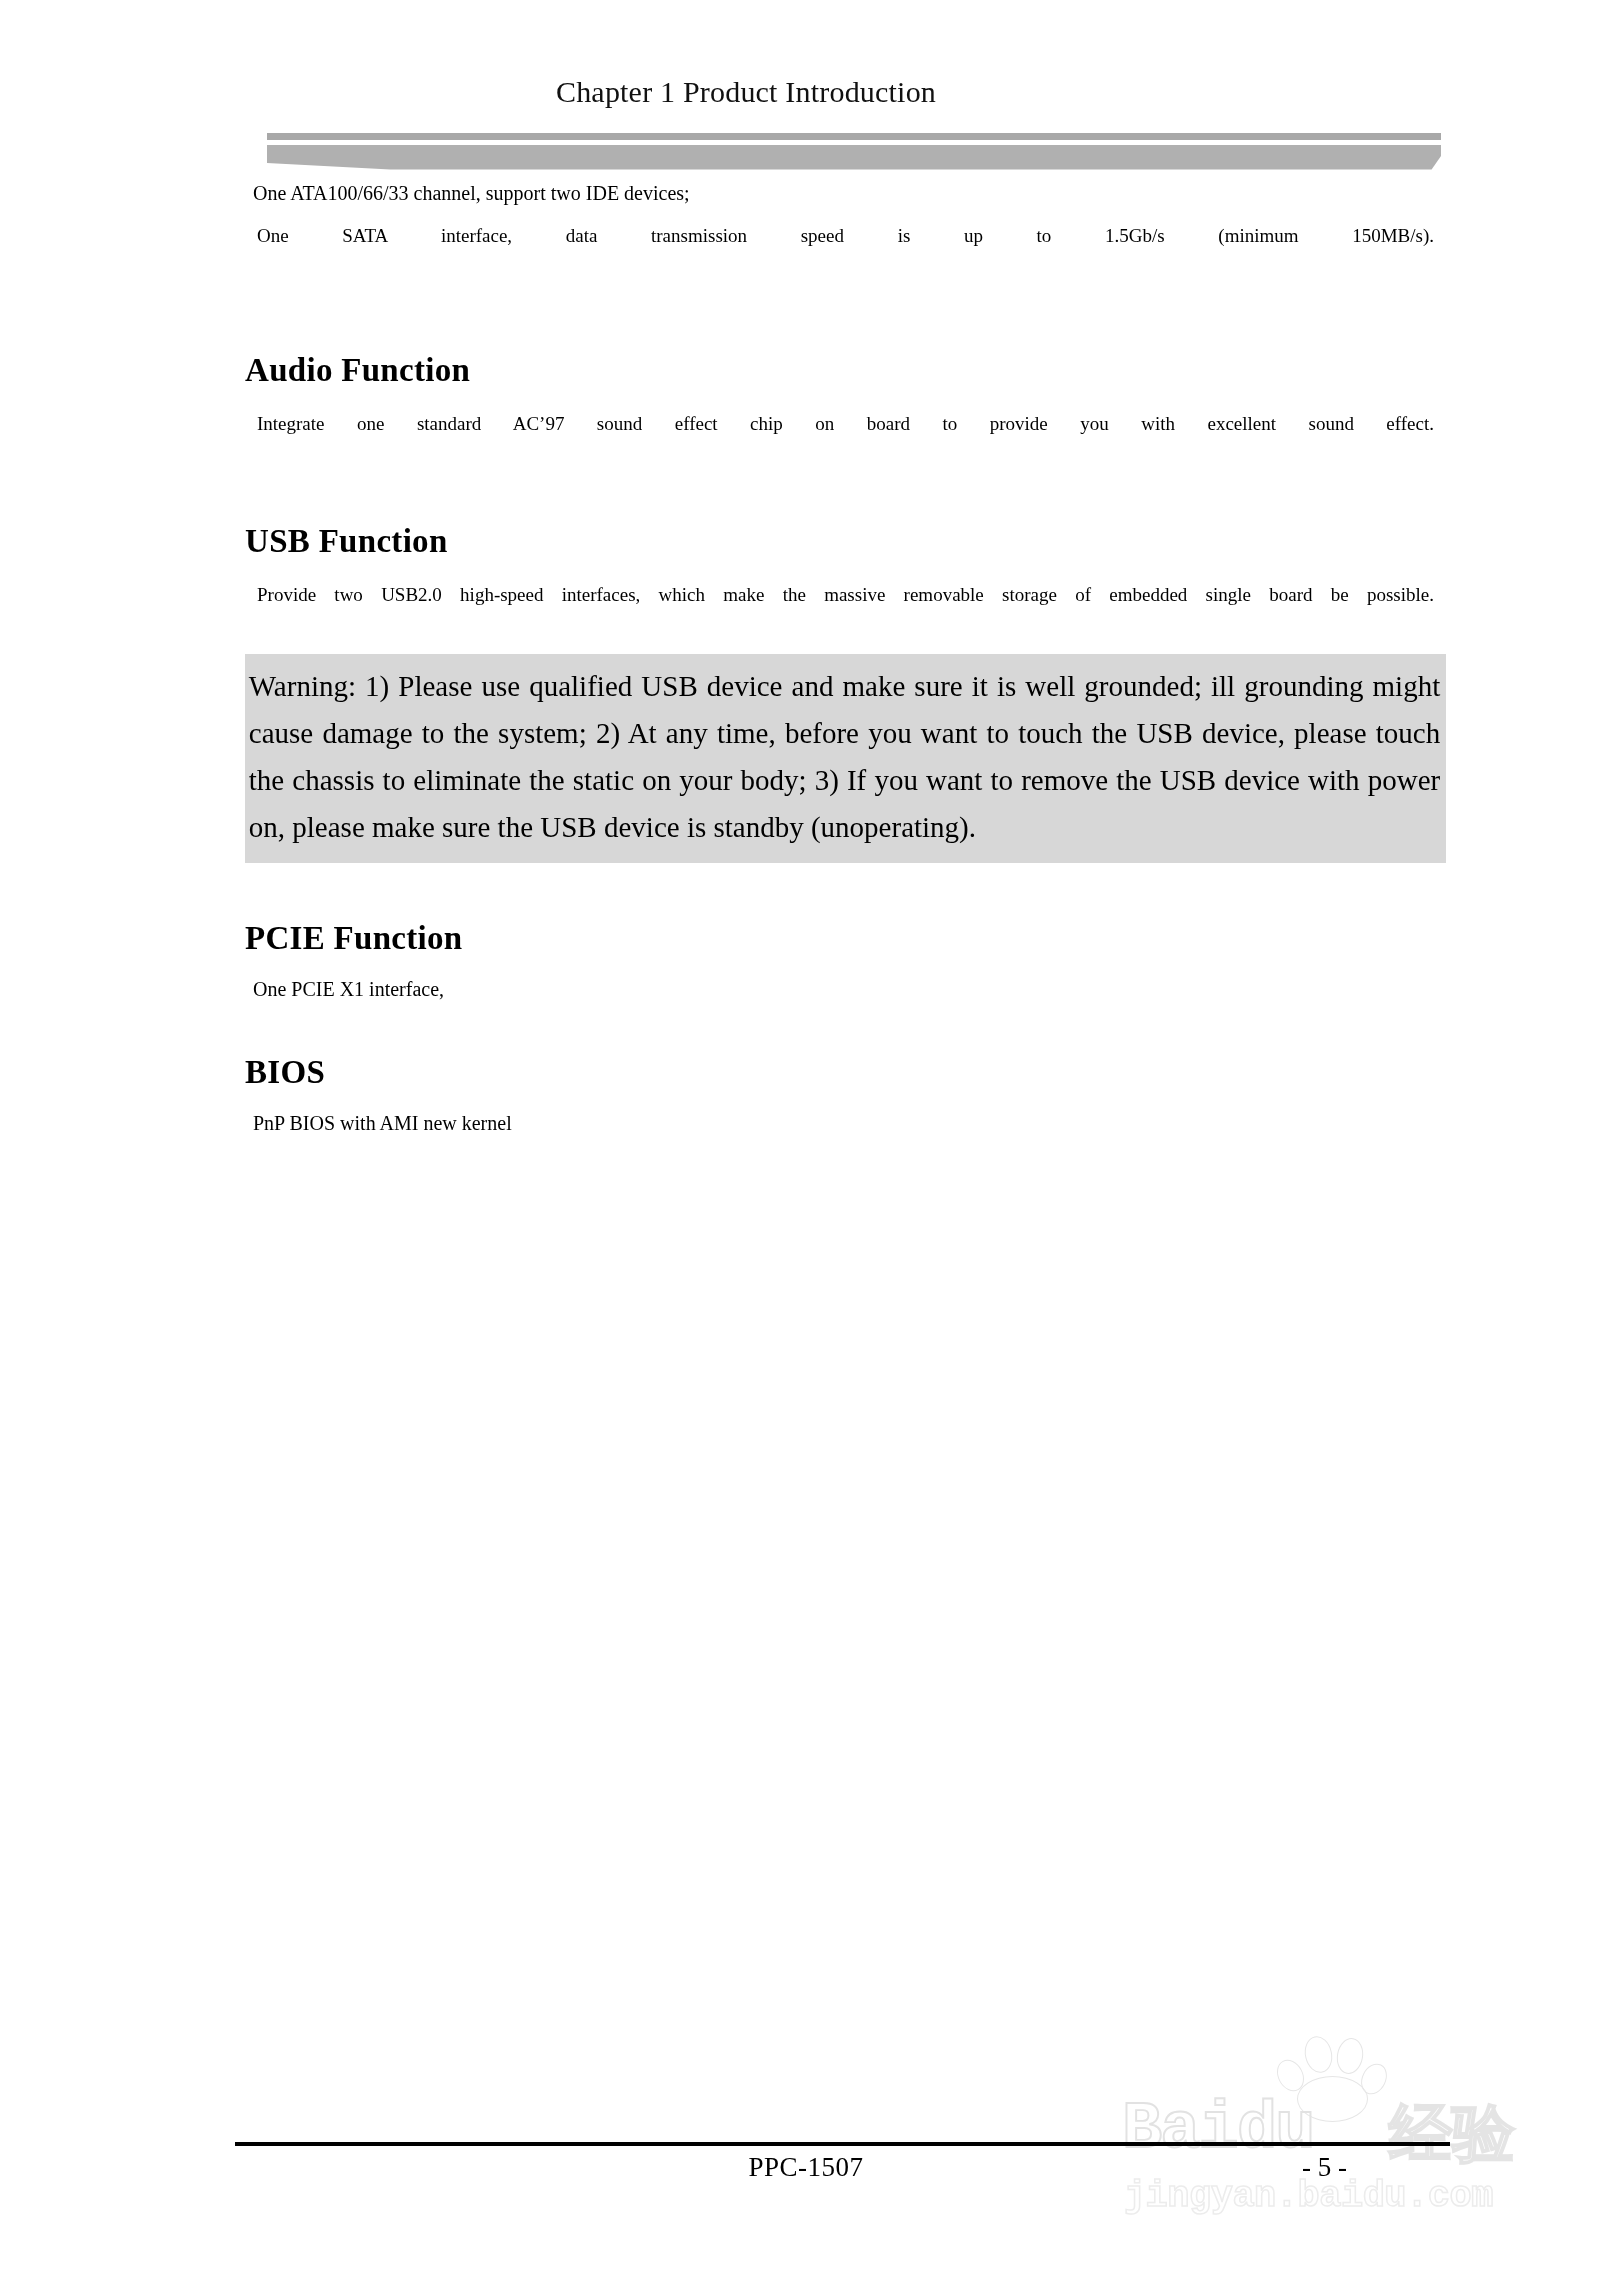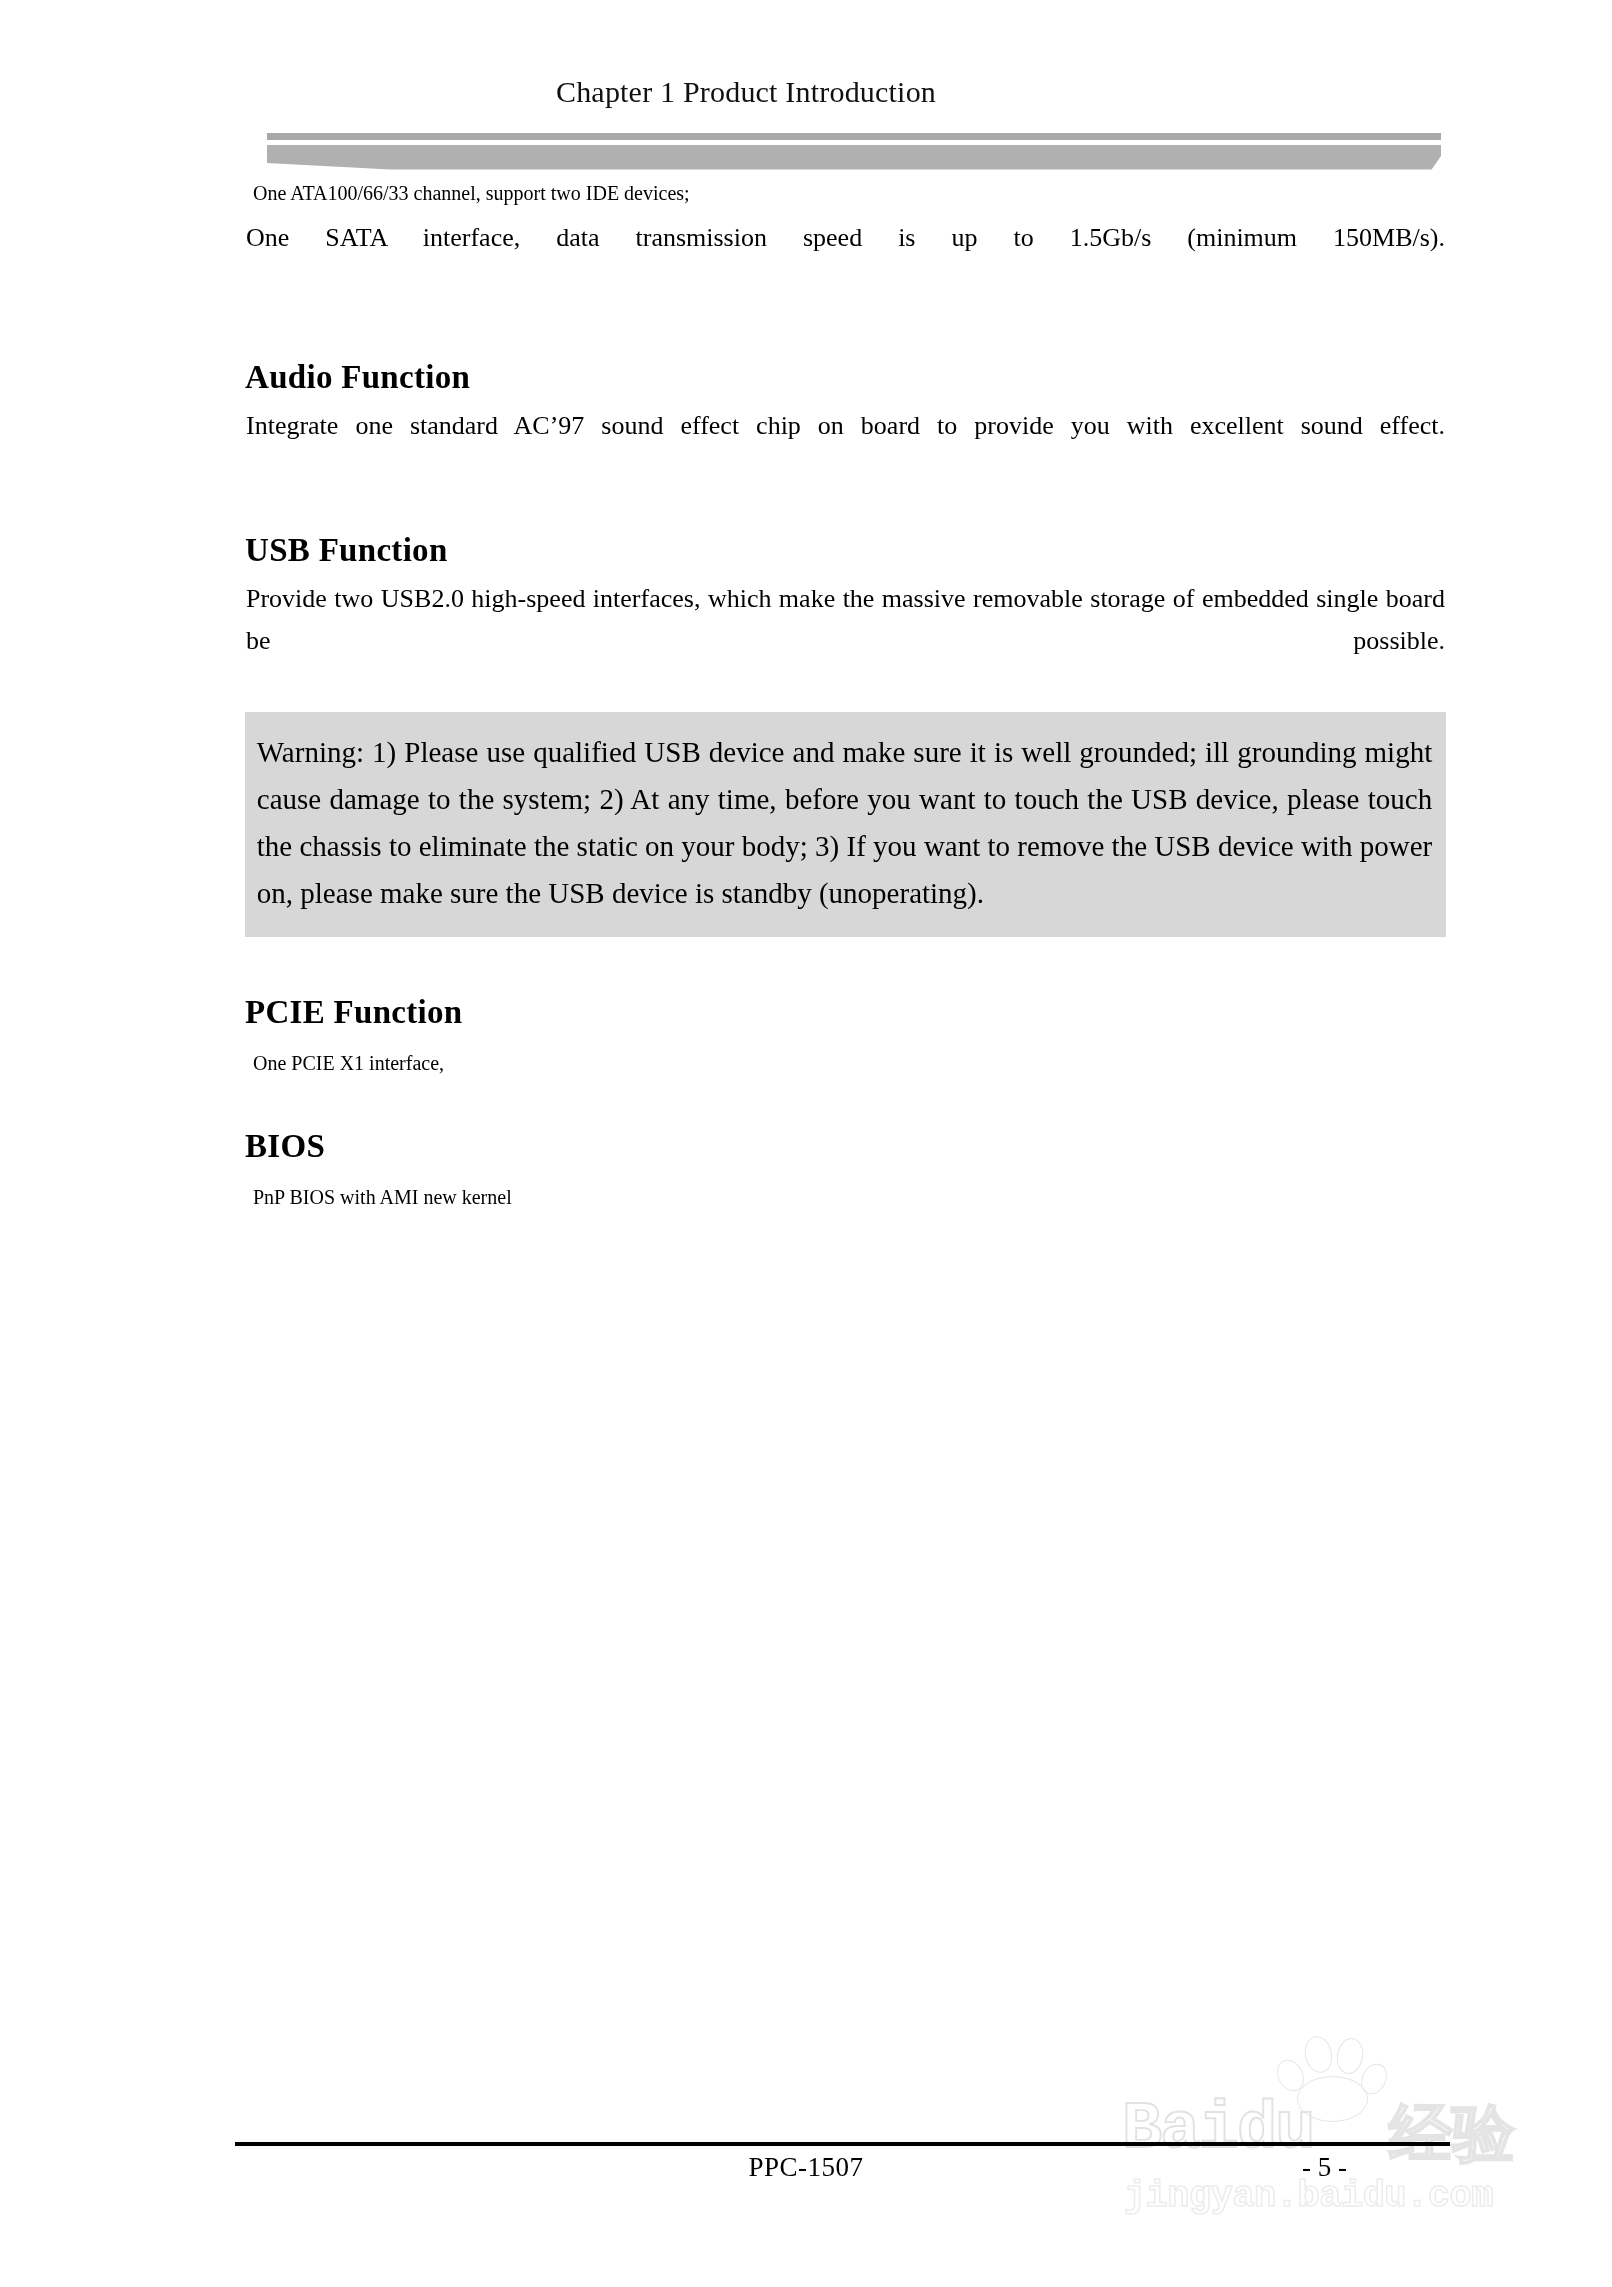--- a/index.html
+++ b/index.html
@@ -78,22 +78,22 @@
     line-height: 1.28;
     letter-spacing: 0.3px;
   }
   p.body-line {
     font-size: 20px;
     margin: 8px;
     padding: 0;
     line-height: 1.62;
   }
   p.body-para {
-    font-size: 26px;
-    margin: 1px;
+    font-size: 19px;
+    margin: 12px;
     padding: 0;
     line-height: 1.62;
     text-align: justify;
     text-justify: inter-word;
   }
   p.body-para.last-justify::after {
     content: "";
     display: inline-block;
     width: 100%;
   }
@@ -102,21 +102,21 @@
   .gap-after-heading { height: 5.8px; }
 
   
   .warning-block {
     background: #d7d7d7;
     padding: 9.6px 5.8px 11.5px 3.8px;
     margin-top: 7.7px;
   }
   .warning-block p {
     font-size: 29px;
-    margin: 8px;
+    margin: 0;
     padding: 0;
     line-height: 1.62;
     text-align: justify;
     text-justify: inter-word;
   }
 
   
   .footer {
     position: absolute;
     left: 0;

